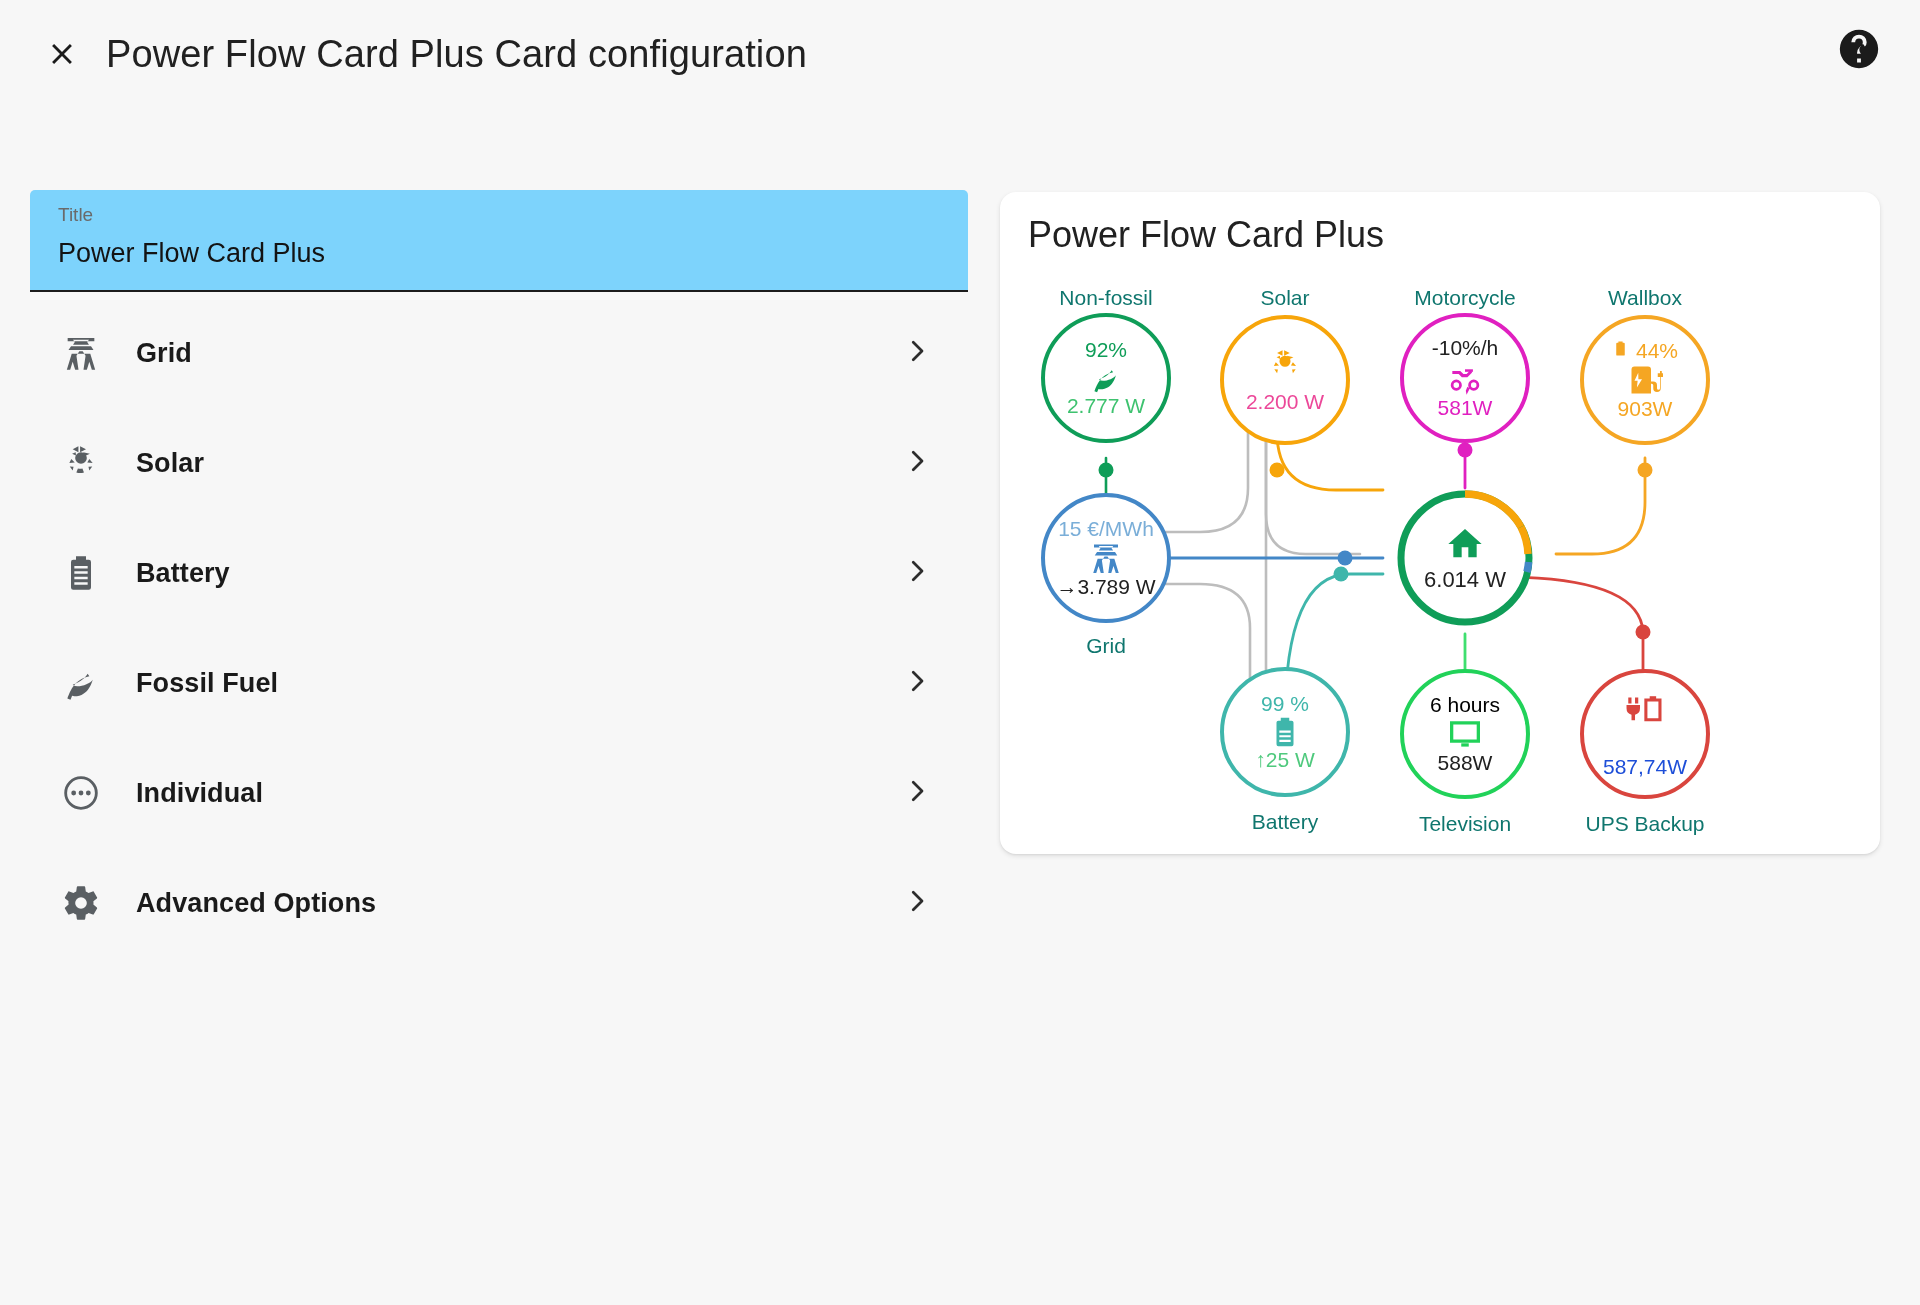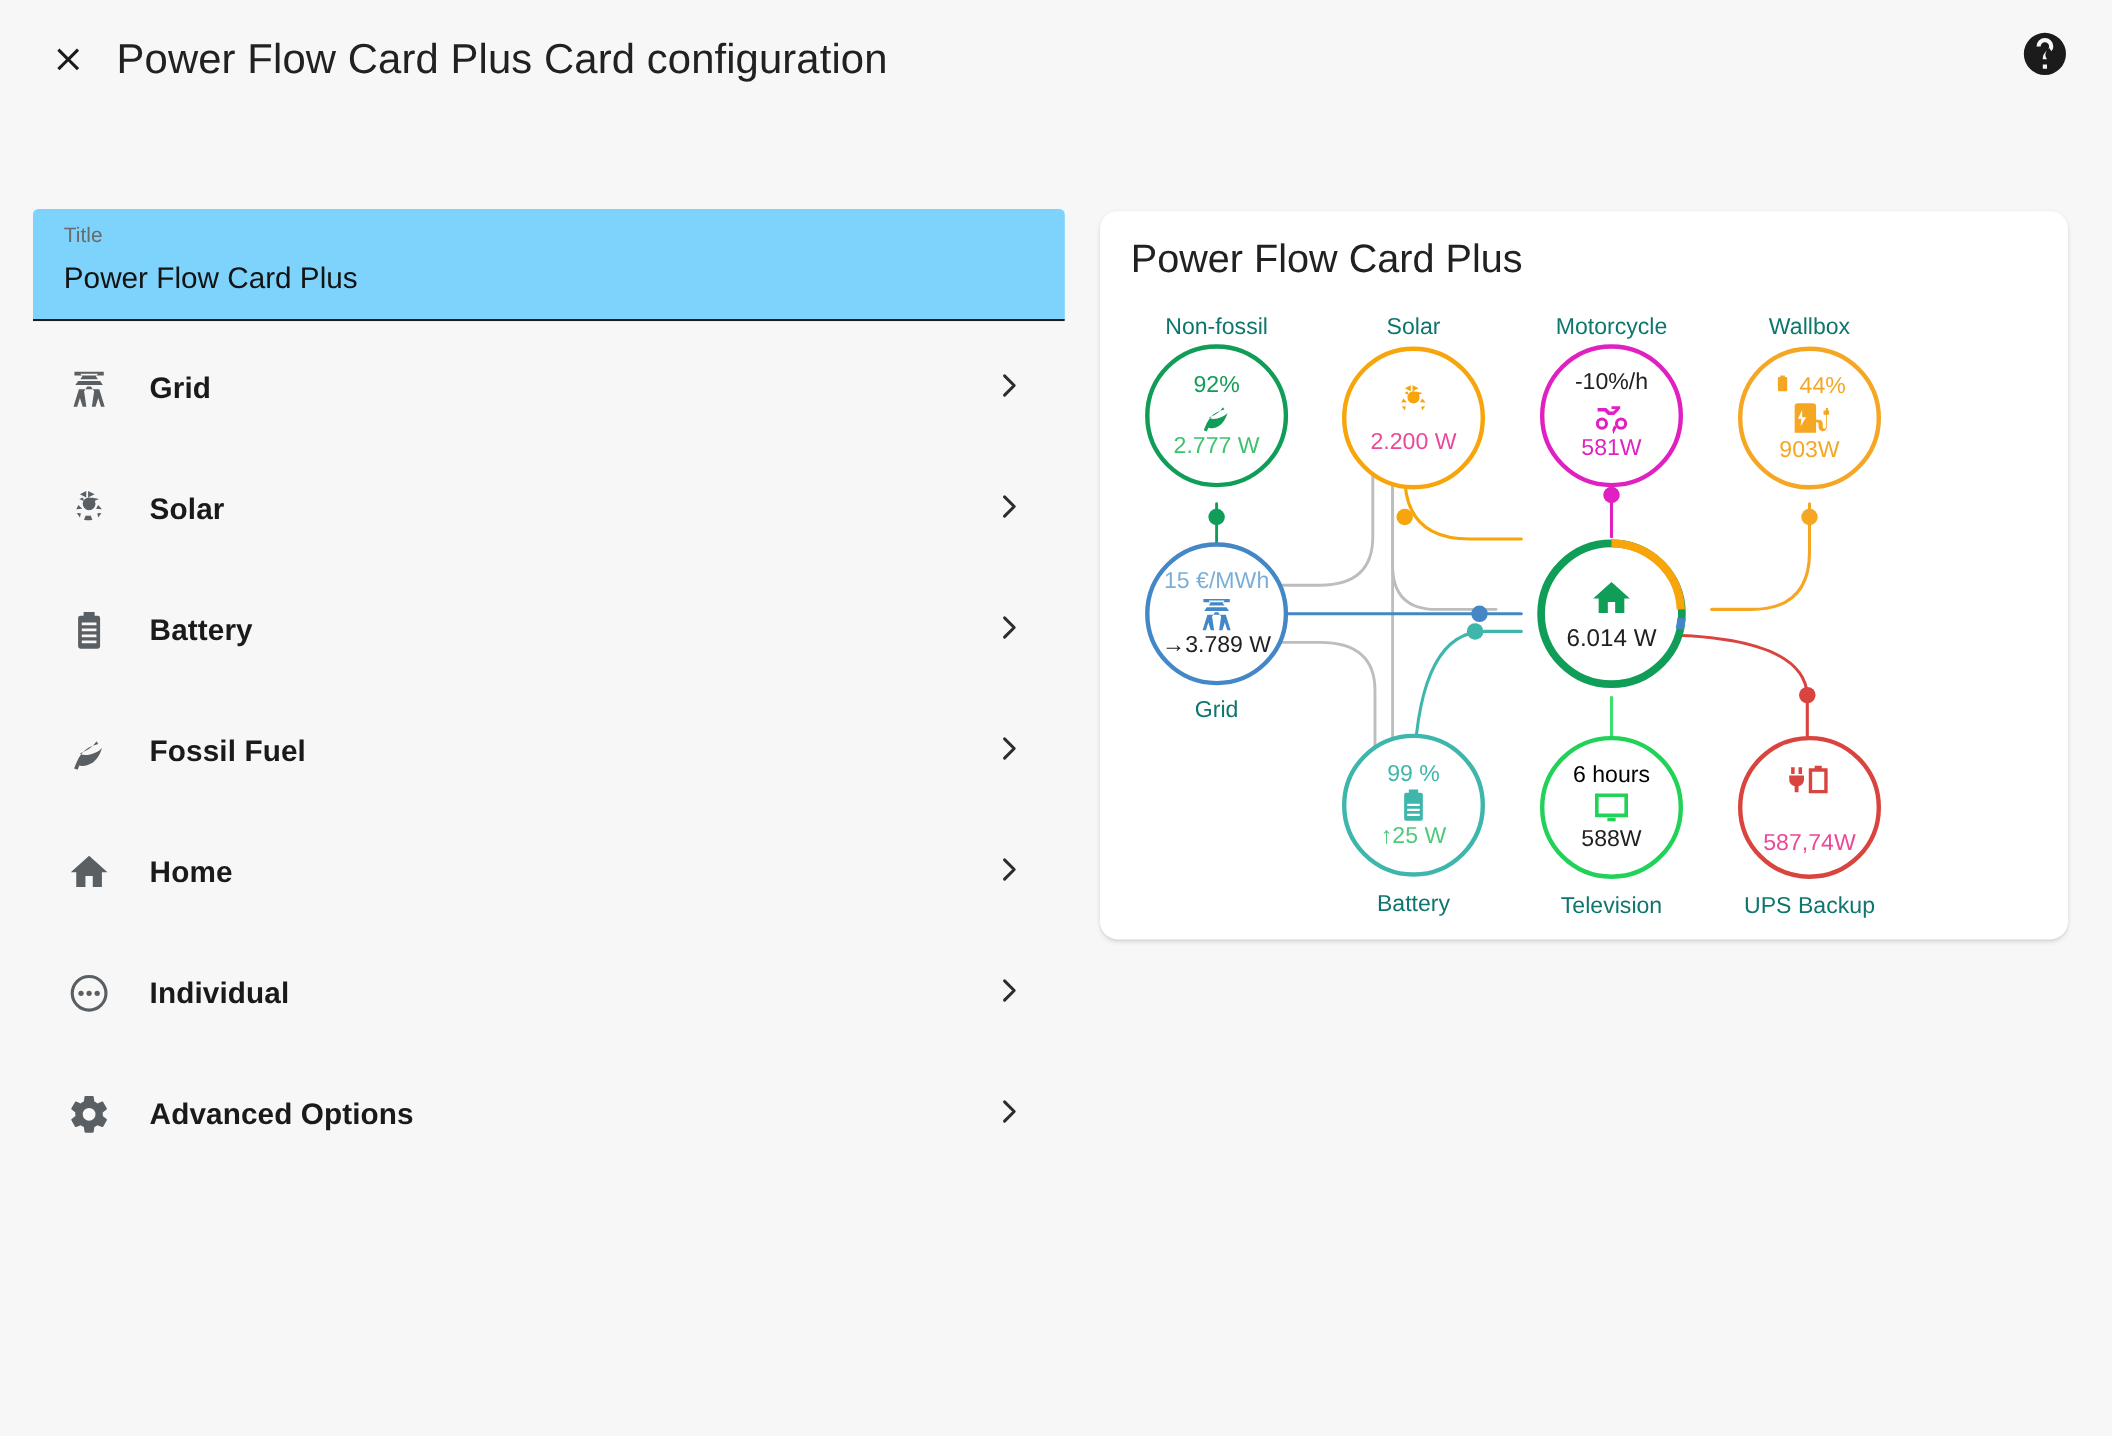--- a/index.html
+++ b/index.html
@@ -167,33 +167,20 @@
             </svg>
         </span>
         <span class="row-label">Fossil Fuel</span>
         <span class="row-chev">
           <svg width="30" height="30" viewBox="0 0 24 24">
               <path fill="none" stroke="currentColor" stroke-width="2.2" stroke-linecap="round" stroke-linejoin="round" d="m9 5 7 7-7 7"></path>
             </svg>
         </span>
       </div>
 
-      <div class="row">
-        <span class="row-icon">
-          <svg width="40" height="40" viewBox="0 0 24 24">
-              <path fill="currentColor" d="M10 20v-6h4v6h5v-8h3L12 3 2 12h3v8z"></path>
-            </svg>
-        </span>
-        <span class="row-label">Home</span>
-        <span class="row-chev">
-          <svg width="30" height="30" viewBox="0 0 24 24">
-              <path fill="none" stroke="currentColor" stroke-width="2.2" stroke-linecap="round" stroke-linejoin="round" d="m9 5 7 7-7 7"></path>
-            </svg>
-        </span>
-      </div>
 
       <div class="row">
         <span class="row-icon">
           <svg width="40" height="40" viewBox="0 0 24 24">
             <circle cx="12" cy="12" r="9.2" fill="none" stroke="currentColor" stroke-width="1.7"></circle>
             <circle cx="7.6" cy="12" r="1.45" fill="currentColor"></circle>
             <circle cx="12" cy="12" r="1.45" fill="currentColor"></circle>
             <circle cx="16.4" cy="12" r="1.45" fill="currentColor"></circle>
           </svg>
         </span>
@@ -366,20 +353,20 @@
       <div class="node-label" style="left:465px; top:620px;">Television</div>
 
       <div class="node-circle" style="left:645px; top:542px; width:130px; height:130px; border:4.5px solid #d9453e;">
         <div class="node-ico" style="margin-bottom:2px;">
           <svg width="44" height="40" viewBox="0 0 30 24">
             <path fill="#d9453e" d="M3.6 3.4h2.2v4.2H3.6zM8.2 3.4h2.2v4.2H8.2zM2.4 8.6h9.2v2.2a4.6 4.6 0 0 1-3.4 4.45V19H5.8v-3.75A4.6 4.6 0 0 1 2.4 10.8z"></path>
             <path fill="none" stroke="#d9453e" stroke-width="2.1" d="M15.6 5.2h9.6v13.4h-9.6z"></path>
             <path fill="#d9453e" d="M18.2 2.6h4.4v2.3h-4.4z"></path>
           </svg>
         </div>
-        <div class="node-bot" style="color:#ec4899;margin-top:24px;">587,74W</div>
+        <div class="node-bot" style="color:#1d4ed8;margin-top:24px;">587,74W</div>
       </div>
       <div class="node-label" style="left:645px; top:620px;">UPS Backup</div>
 
     </div>
   </div>
 
 </div>
 
 </body></html>

